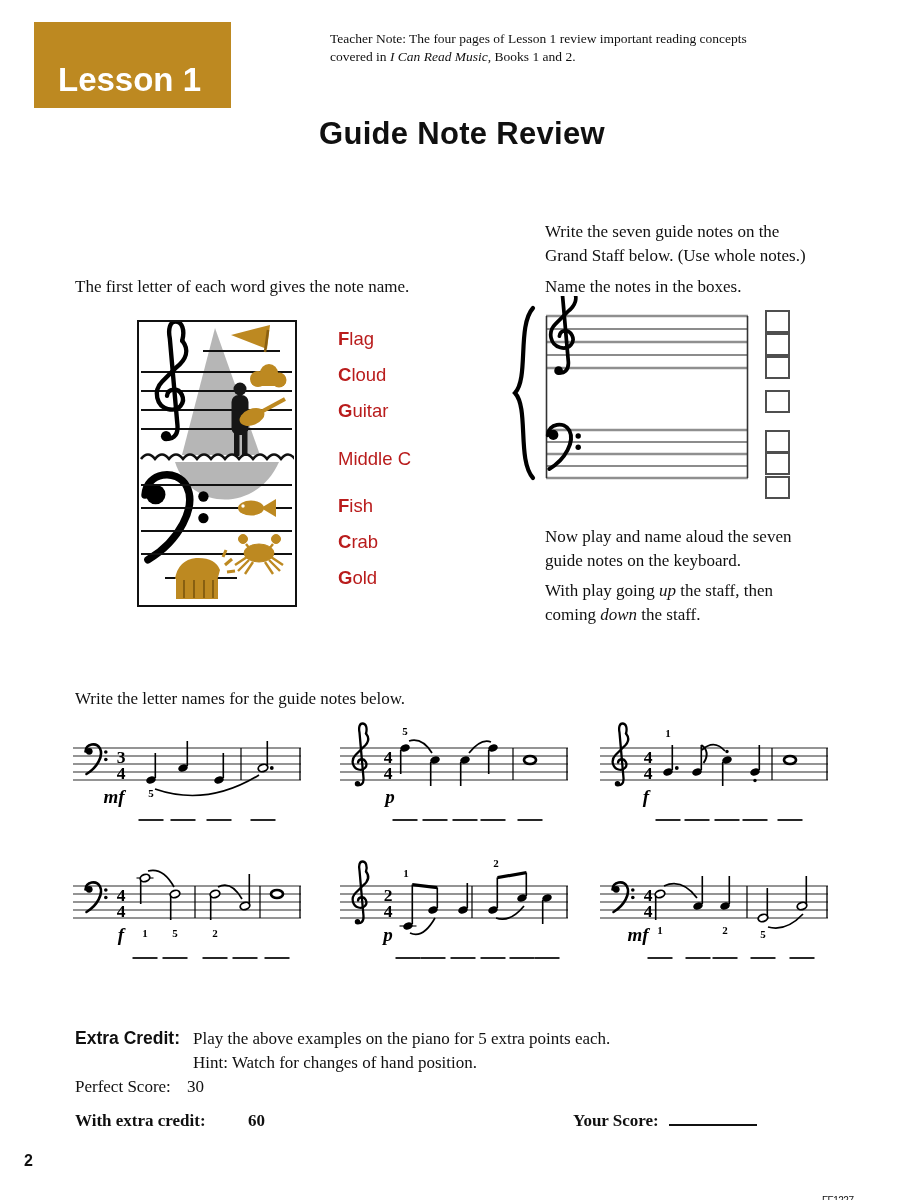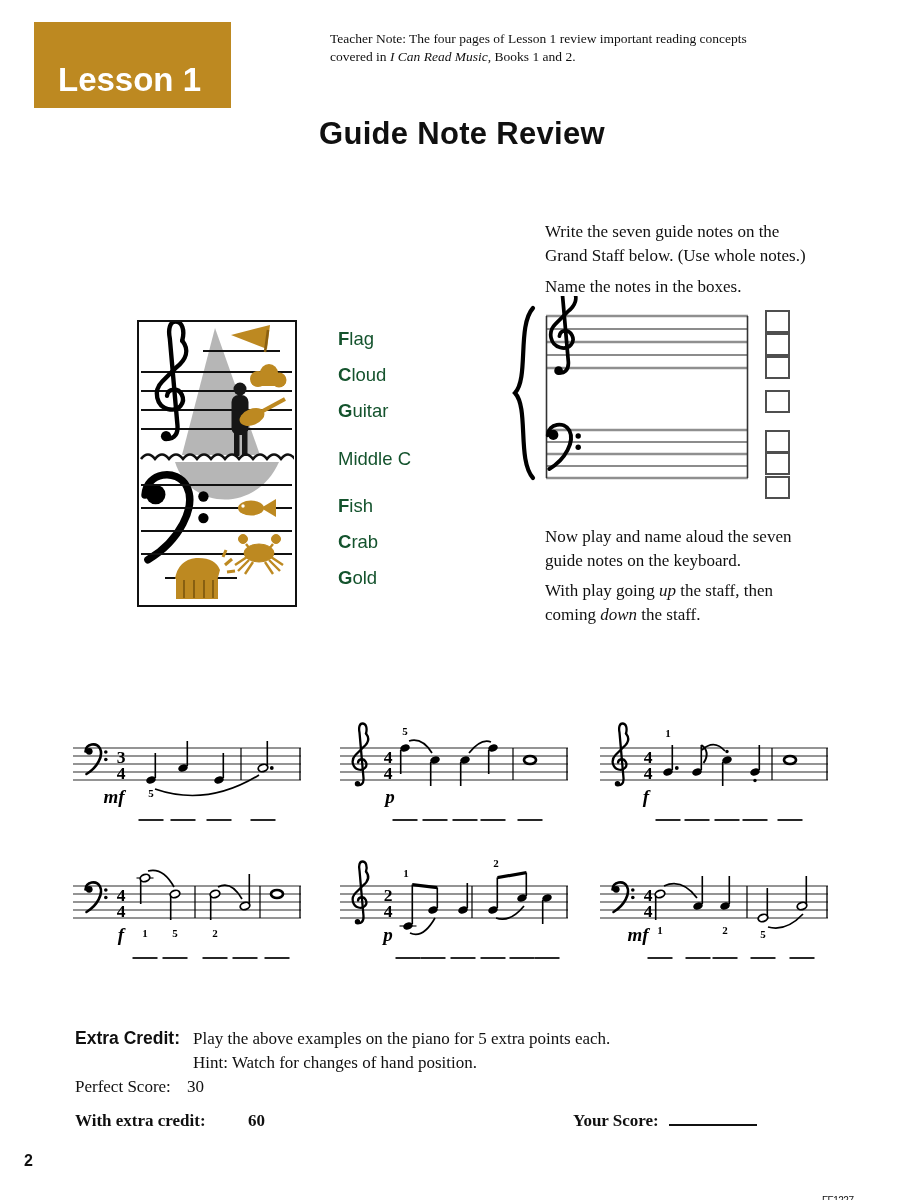--- a/index.html
+++ b/index.html
@@ -9,21 +9,21 @@
          color:#fff;font-family:"Liberation Sans",sans-serif;font-weight:bold;font-size:33px;
          display:flex;align-items:flex-end;padding:0 4px 9px 24px;box-sizing:border-box}
   .tnote{position:absolute;left:330px;top:30px;width:465px;text-align:left;
          font-size:13.5px;line-height:1.35}
   .title{position:absolute;top:104px;left:0;width:100%;text-align:center;margin:12px;
          font-family:"Liberation Sans",sans-serif;font-weight:bold;font-size:31px;letter-spacing:.3px}
   .txt{position:absolute;font-size:17px;line-height:1.4;white-space:pre-line}
   .frame{position:absolute;left:137px;top:320px;width:160px;height:287px;
          border:2.5px solid #111;box-sizing:border-box;background:#fff}
   .ilabel{position:absolute;left:338px;font-family:"Liberation Sans",sans-serif;
-          font-size:18.5px;color:#14532d}
+          font-size:18.5px;color:#b91c1c}
   .ilabel b{font-weight:bold}
   .abox{position:absolute;left:765px;width:21px;height:19px;border:2px solid #4f4f4f;background:#fff}
   .mus{position:absolute}
   .pos{position:absolute}
   .ec-label{font-family:"Liberation Sans",sans-serif;font-weight:bold;font-size:17.5px}
   .bold{font-weight:bold}
   .score-line{display:inline-block;width:88px;border-bottom:2px solid #111;height:13px;margin-left:10px}
   .pagenum{position:absolute;left:24px;top:1152px;font-family:"Liberation Sans",sans-serif;
            font-weight:bold;font-size:16px}
   .catalog{position:absolute;left:822px;top:1195px;font-family:"Liberation Sans",sans-serif;
@@ -37,20 +37,21 @@
 
   <div class="badge">Lesson 1</div>
 
   <div class="tnote">
     <div>Teacher Note: The four pages of Lesson 1 review important reading concepts</div>
     <div><span>covered in </span><i>I Can Read Music</i><span>, Books 1 and 2.</span></div>
   </div>
 
   <h1 class="title">Guide Note Review</h1>
 
+  <p class="txt" style="left:75px;top:258px;width:410px">The first letter of each word gives the note name.</p>
   <p class="txt" style="left:545px;top:203px;width:330px">Write the seven guide notes on the
 Grand Staff below. (Use whole notes.)</p>
   <p class="txt" style="left:545px;top:258px;width:330px">Name the notes in the boxes.</p>
 
   <div class="frame">
     <svg width="155" height="282" viewBox="0 0 155 282">
       <polygon points="76,6 43,133 121,133" fill="#b6b6b6"></polygon>
       <path d="M36 140 C52 190 118 190 140 140 Z" fill="#b6b6b6"></path>
       <g stroke="#111" stroke-width="2">
         <line x1="64" y1="29" x2="141" y2="29"></line>
@@ -178,20 +179,21 @@
       <div class="abox" style="top: 430px;"></div>
       <div class="abox" style="top: 452px;"></div>
       <div class="abox" style="top: 476px;"></div>
     </div>
 
   <p class="txt" style="left:545px;top:508px;width:330px">Now play and name aloud the seven
 guide notes on the keyboard.</p>
   <p class="txt" style="left:545px;top:562px;width:330px"><span>With play going </span><i>up</i><span> the staff, then
 coming </span><i>down</i><span> the staff.</span></p>
 
+  <p class="txt" style="left:75px;top:670px;width:450px">Write the letter names for the guide notes below.</p>
 
   <svg class="mus" style="left:71px;top:710px" width="240" height="135" viewBox="0 0 240 135">
       <line x1="2" y1="38" x2="230" y2="38" stroke="#2a2a2a" stroke-width="1.1"></line>
       <line x1="2" y1="46" x2="230" y2="46" stroke="#2a2a2a" stroke-width="1.1"></line>
       <line x1="2" y1="54" x2="230" y2="54" stroke="#2a2a2a" stroke-width="1.1"></line>
       <line x1="2" y1="62" x2="230" y2="62" stroke="#2a2a2a" stroke-width="1.1"></line>
       <line x1="2" y1="70" x2="230" y2="70" stroke="#2a2a2a" stroke-width="1.1"></line>
       <line x1="229" y1="38" x2="229" y2="70" stroke="#000" stroke-width="1.3"></line>
       <line x1="170" y1="38" x2="170" y2="70" stroke="#000" stroke-width="1.2"></line>
       <g transform="translate(6,0) scale(1)">

